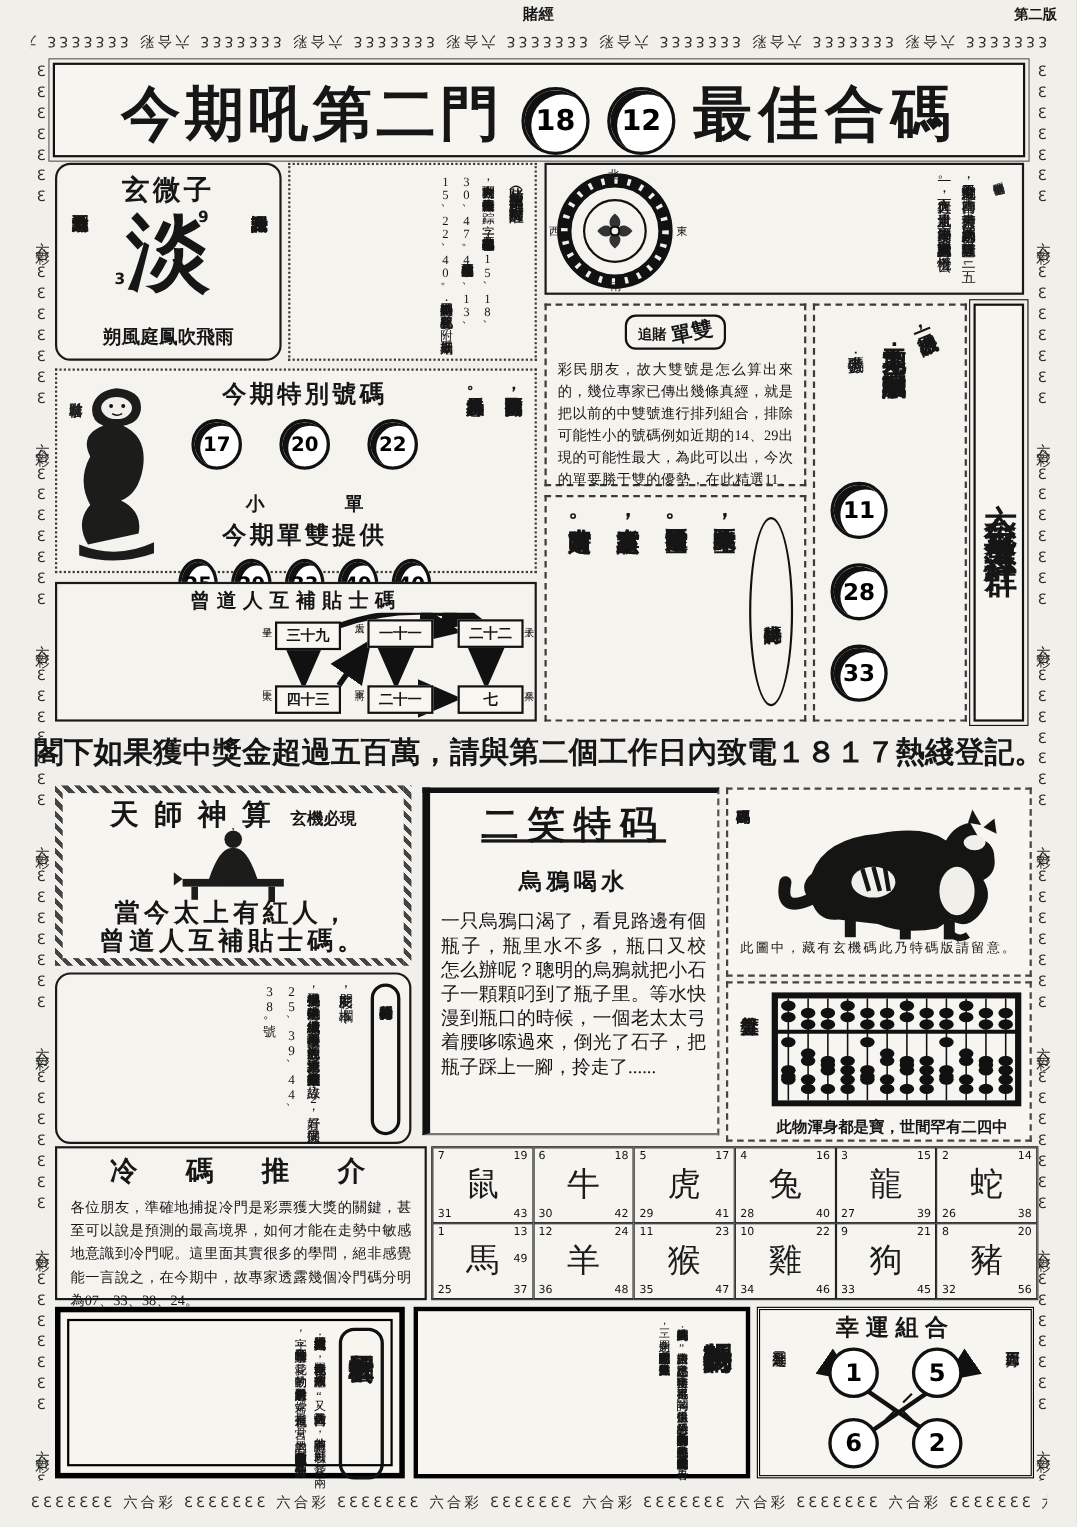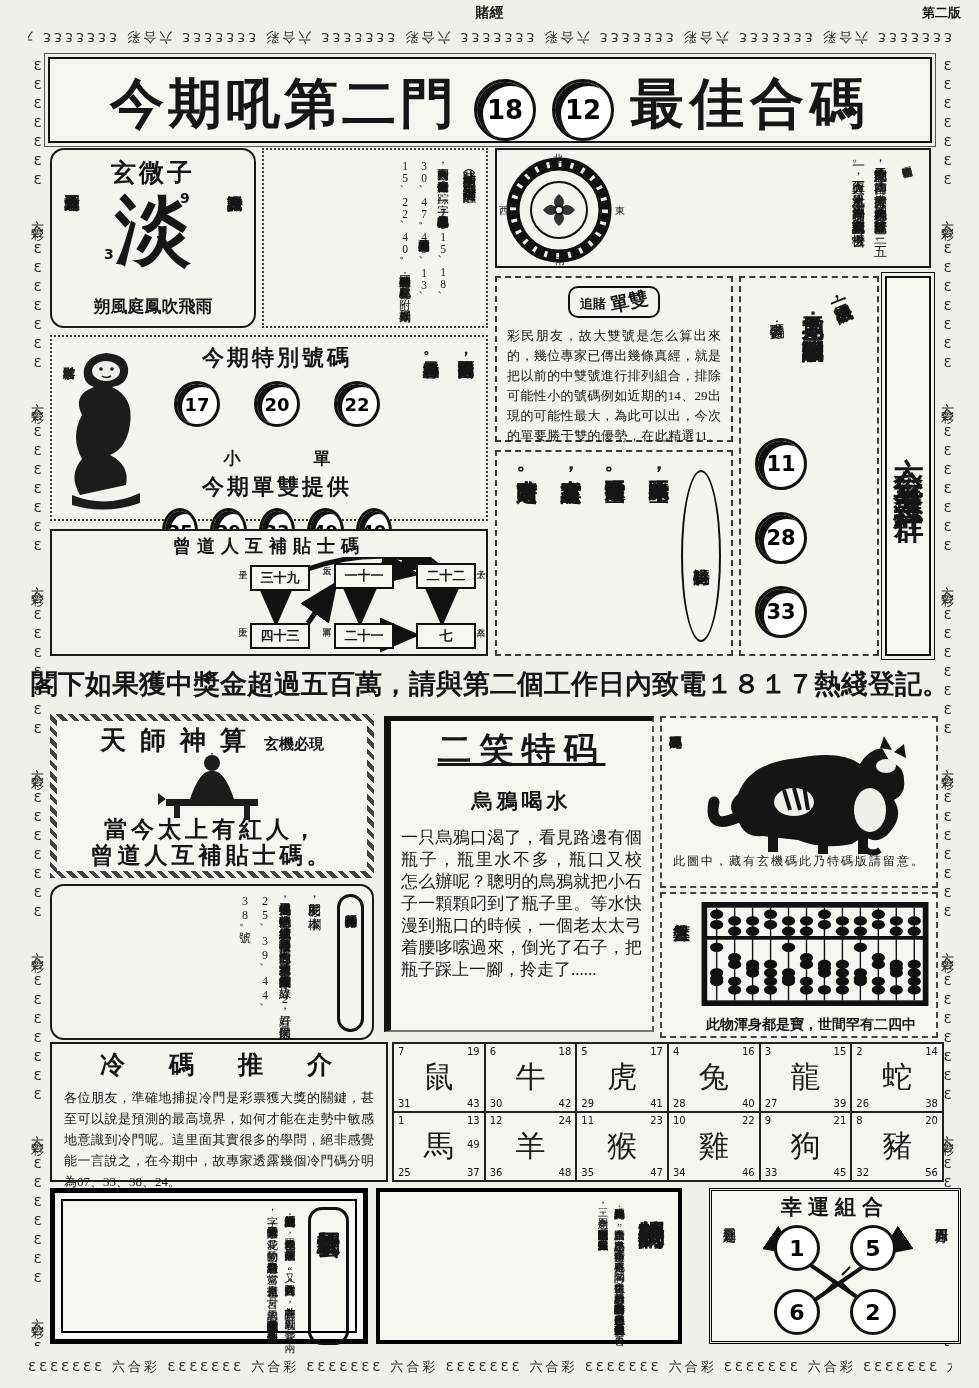--- a/index.html
+++ b/index.html
@@ -447,21 +447,21 @@
     </div>
   </div>
 
   <div class="abox" style="top:1188px;left:376px;width:306px;height:156px;background:#f7f5f0;border:4px solid #000;padding:8px;">
     <div class="v" style="height:136px;width:100%;">
       <div class="v" style="font-size:26px;font-weight:900;margin-left:8px;font-family:'DejaVu Sans',sans-serif;">特碼詩剖析版</div>
       <div class="v" style="font-size:10.5px;line-height:16.5px;">此期真經的特碼詩寫道：“語由大眾自苦”之詩小眾亦已愁。上下猜猜受昨富，真是一毛不得留。閣句詩：一生得之常以偷，分析詩的意思，一二句中講到了苦一動物大的有時無計心中苦，小的有時急得也發愁，從中可以了解此物配對生下垃分的密密，再看三，四句之意，講到它門逐漸到處亂啃咬，掽住這點鼠這個生肖今次可首捧。</div>
     </div>
   </div>
 
-  <div class="abox" style="top:1188px;left:688px;width:252px;height:156px;background:#f7f5f0;border:3px double #000;margin-left:21px;">
+  <div class="abox" style="top:1188px;left:688px;width:252px;height:156px;background:#f7f5f0;border:3px double #000;">
     <div style="position:absolute;top:2px;left:0;width:100%;text-align:center;font-size:21px;font-weight:bold;letter-spacing:6px;">幸運組合</div>
     <div class="v" style="position:absolute;top:28px;left:8px;height:118px;font-size:13px;">三二之列定發狂</div>
     <div class="v" style="position:absolute;top:28px;right:8px;height:118px;font-size:13px;">三思而行四方面</div>
     <svg style="position:absolute;top:34px;left:48px;" width="156" height="116" viewBox="0 0 156 116">
       <defs>
           <marker id="ah2" markerWidth="9" markerHeight="9" refX="6" refY="3.5" orient="auto">
             <path d="M0,0L8,3.5L0,7Z" fill="#111"></path>
           </marker>
         </defs>
       <g stroke="#111" stroke-width="4" fill="none">

